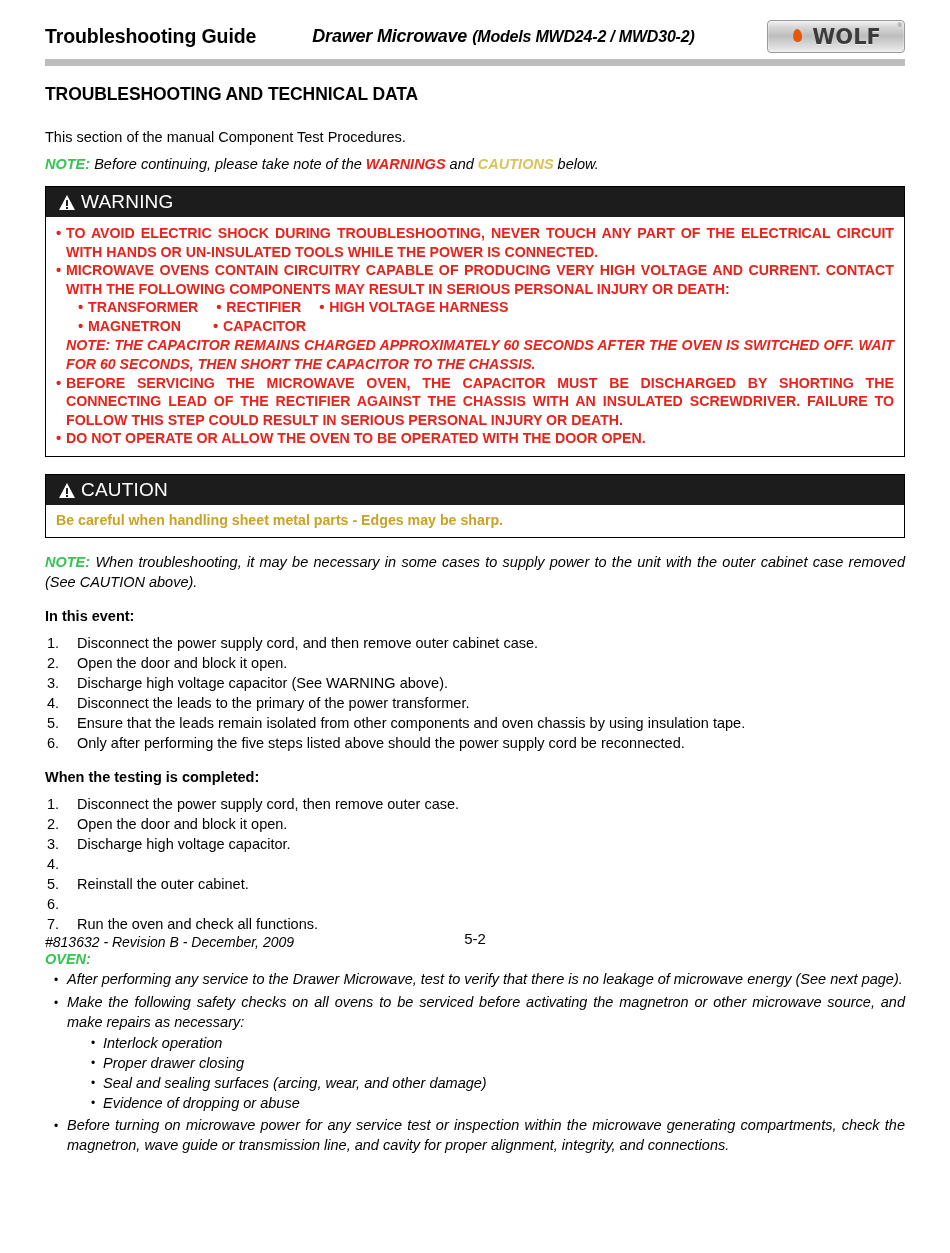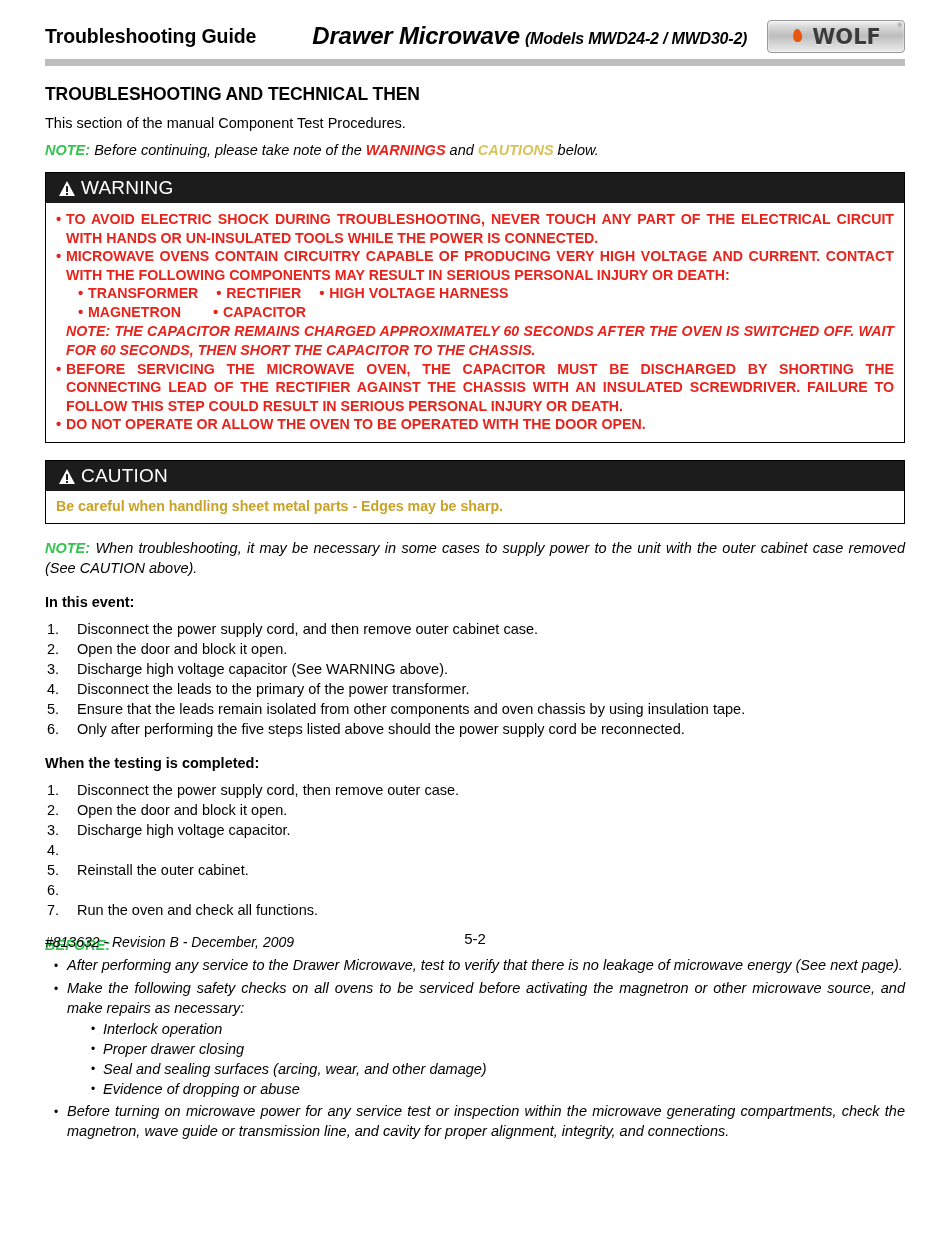--- a/index.html
+++ b/index.html
@@ -34,21 +34,21 @@
     letter-spacing: -0.1px;
     white-space: nowrap;
   }
   .hdr-center {
     margin-left: 56px;
     display: flex;
     align-items: baseline;
     white-space: nowrap;
   }
   .hdr-model-title {
-    font-size: 24px;
+    font-size: 18px;
     font-weight: bold;
     font-style: italic;
     letter-spacing: -0.2px;
     text-align: center;
   }
   .hdr-model-sub {
     font-size: 16px;
     font-weight: bold;
     font-style: italic;
     margin-left: 5px;
@@ -110,21 +110,21 @@
 
   
   .sec-title {
     font-size: 17.5px;
     font-weight: bold;
     margin-top: 18px;
     letter-spacing: -0.1px;
   }
   .intro {
     font-size: 14.5px;
-    margin-top: 10px;
+    margin-top: 24px;
   }
   .note-line {
     font-size: 14.5px;
     font-style: italic;
     margin-top: 11px;
   }
   .note-lbl { color: #35c451; font-weight: bold; font-style: italic; }
   .kw-warn  { color: #e8231c; font-weight: bold; font-style: italic; }
   .kw-caut  { color: #d8c35a; font-weight: bold; }
 
@@ -332,21 +332,21 @@
     <div class="logo">
       <div class="logo-inner">
         <span class="logo-flame"></span>
         <span class="logo-text">WOLF</span>
       </div>
       <span class="logo-reg">®</span>
     </div>
   </div>
   <div class="gray-rule"></div>
 
-  <div class="sec-title">TROUBLESHOOTING AND TECHNICAL THEN</div>
+  <div class="sec-title">TROUBLESHOOTING AND TECHNICAL DATA</div>
   <div class="intro">This section of the manual Component Test Procedures.</div>
   <div class="note-line">
     <span class="note-lbl">NOTE:</span>
     <span>Before continuing, please take note of the</span>
     <span class="kw-warn">WARNINGS</span>
     <span>and</span>
     <span class="kw-caut">CAUTIONS</span>
     <span>below.</span>
   </div>
 
@@ -464,21 +464,21 @@
       </li>
     <li>
         <span class="num">6.</span>
       </li>
     <li>
         <span class="num">7.</span>
         <span>Run the oven and check all functions.</span>
       </li>
   </ol>
 
-  <div class="notes-head">BEFORE:</div>
+  <div class="notes-head">OVEN:</div>
   <ul class="notes">
     <li>
       <span class="bul">•</span>
       <span class="txt">After performing any service to the Drawer Microwave, test to verify that there is no leakage of microwave energy (See next page).</span>
     </li>
     <li>
       <span class="bul">•</span>
       <span class="txt">Make the following safety checks on all ovens to be serviced before activating the magnetron or other microwave source, and make repairs as necessary:</span>
     </li>
   </ul>

